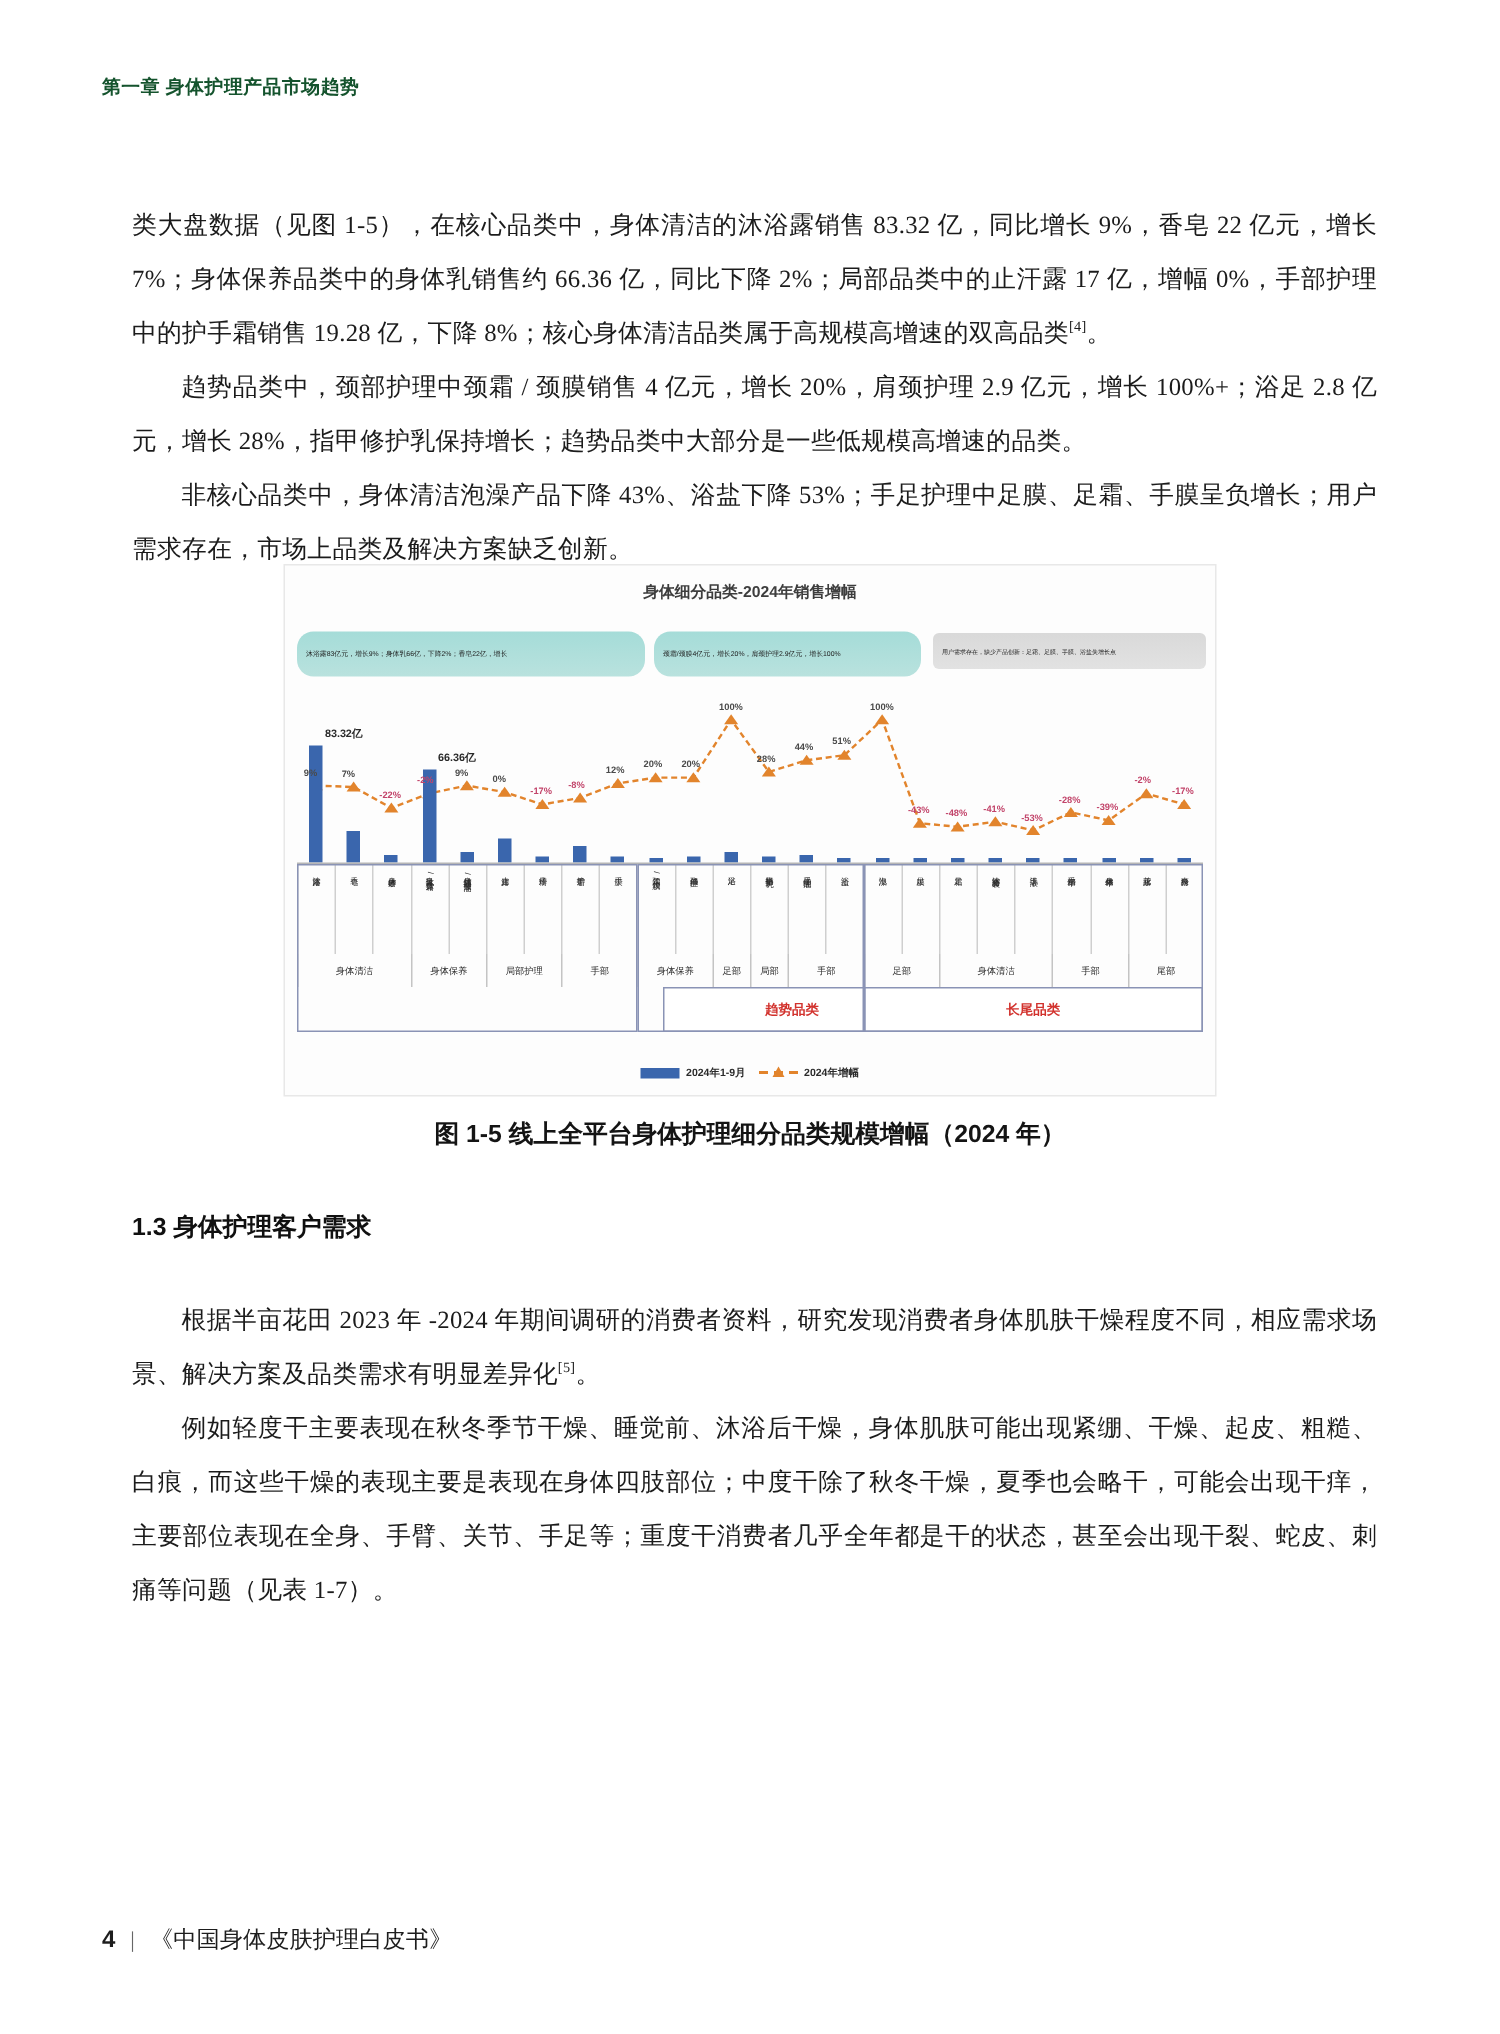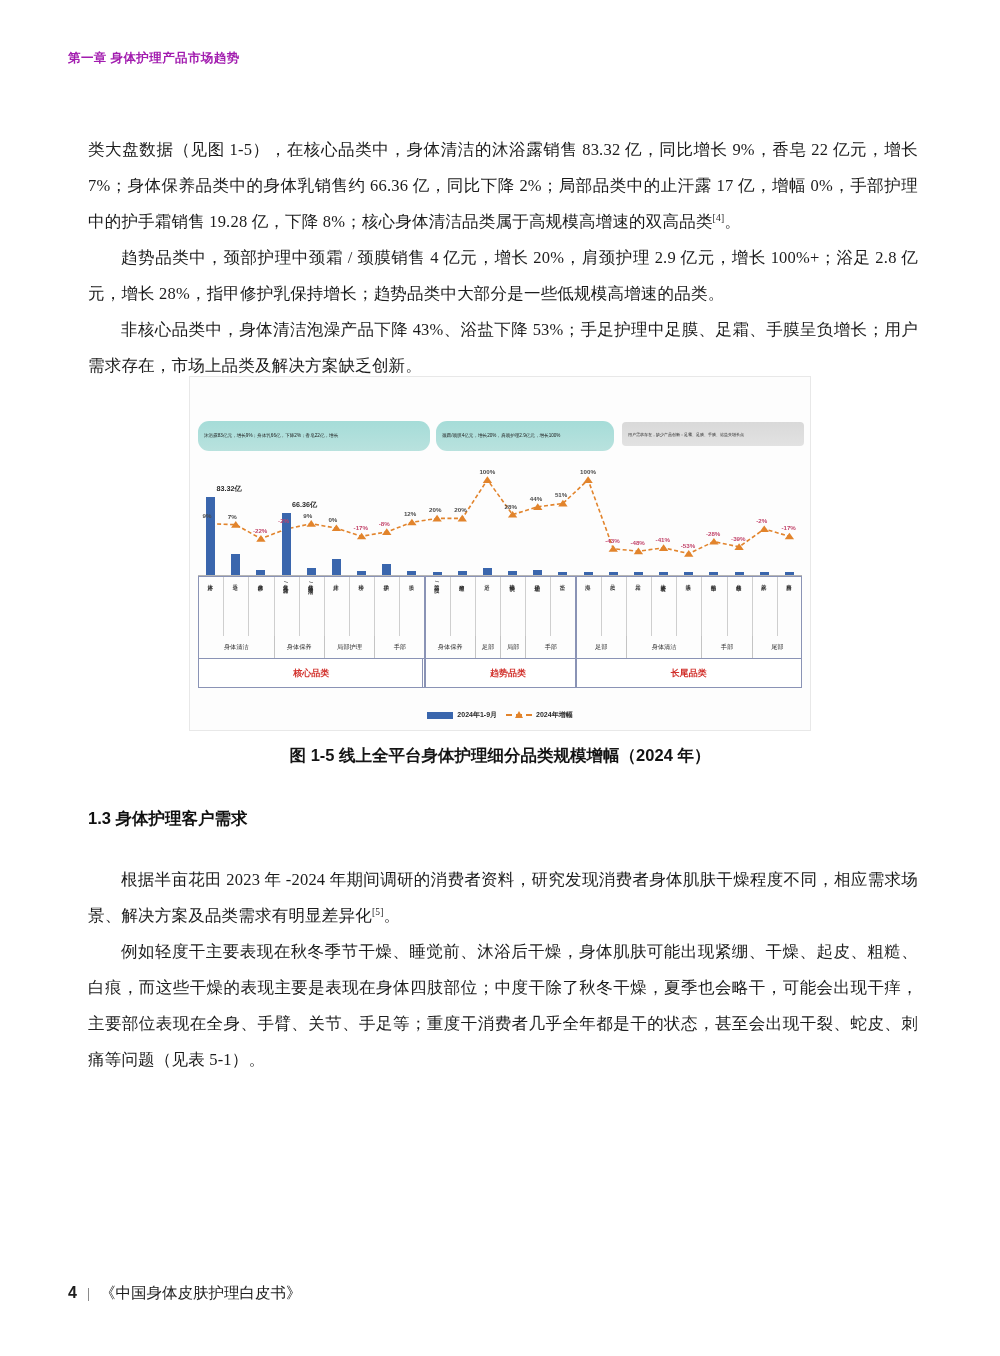--- a/index.html
+++ b/index.html
@@ -19,21 +19,21 @@
     overflow: hidden;
     box-sizing: border-box;
   }
   
   .running-header {
     position: absolute;
     left: 68px;
     top: 50px;
     font-size: 12.5px;
     font-weight: bold;
-    color: #a21caf;
+    color: #14532d;
     letter-spacing: 0.4px;
     font-family: "Liberation Sans", "DejaVu Sans", sans-serif;
   }
   
   .content {
     position: absolute;
     left: 88px;
     top: 132px;
     width: 830px;
   }
@@ -328,20 +328,21 @@
 
   <div class="content">
     <p class="para"><span>类大盘数据（见图 1-5），在核心品类中，身体清洁的沐浴露销售 83.32 亿，同比增长 9%，香皂 22 亿元，增长 7%；身体保养品类中的身体乳销售约 66.36 亿，同比下降 2%；局部品类中的止汗露 17 亿，增幅 0%，手部护理中的护手霜销售 19.28 亿，下降 8%；核心身体清洁品类属于高规模高增速的双高品类</span><sup class="ref">[4]</sup><span>。</span></p>
     <p class="para indent">趋势品类中，颈部护理中颈霜 / 颈膜销售 4 亿元，增长 20%，肩颈护理 2.9 亿元，增长 100%+；浴足 2.8 亿元，增长 28%，指甲修护乳保持增长；趋势品类中大部分是一些低规模高增速的品类。</p>
     <p class="para indent">非核心品类中，身体清洁泡澡产品下降 43%、浴盐下降 53%；手足护理中足膜、足霜、手膜呈负增长；用户需求存在，市场上品类及解决方案缺乏创新。</p>
   </div>
 
   <div class="figure-wrap">
     <div class="chart-box">
 
+      <div class="chart-title">身体细分品类-2024年销售增幅</div>
 
       <div class="callout teal" id="callout-core">沐浴露83亿元，增长9%；身体乳66亿，下降2%；香皂22亿，增长</div>
       <div class="callout teal" id="callout-trend">颈霜/颈膜4亿元，增长20%，肩颈护理2.9亿元，增长100%</div>
       <div class="callout gray" id="callout-tail">用户需求存在，缺少产品创新：足霜、足膜、手膜、浴盐失增长点</div>
 
       <div class="plot" id="plot-area">
         <svg class="trend" id="trend-svg" preserveAspectRatio="none" viewBox="0 0 604 122">
             <path d="M12.6 70.7 L37.8 71.7 L62.9 85.7 L88.1 76.0 L113.3 70.7 L138.4 75.1 L163.6 83.3 L188.8 78.9 L213.9 69.3 L239.1 65.4 L264.3 65.4 L289.4 26.8 L314.6 61.6 L339.8 53.8 L364.9 50.5 L390.1 26.8 L415.3 95.8 L440.4 98.2 L465.6 94.8 L490.8 100.6 L515.9 88.6 L541.1 93.9 L566.3 76.0 L591.4 83.3 " fill="none" stroke="#e2842c" stroke-width="1.6" stroke-dasharray="4 2.5"></path>
             <polygon points="12.583333333333334,67.11764705882354 7.903333333333333,73.77764705882353 17.263333333333335,73.77764705882353" fill="#e2842c"></polygon>
             <polygon points="37.75,68.08235294117648 33.07,74.74235294117648 42.43,74.74235294117648" fill="#e2842c"></polygon>
@@ -503,22 +504,21 @@
           <div class="sub-cell" style="left: 226.5px; width: 50.3333px;">身体保养</div>
           <div class="sub-cell" style="left: 276.833px; width: 25.1667px;">足部</div>
           <div class="sub-cell" style="left: 302px; width: 25.1667px;">局部</div>
           <div class="sub-cell" style="left: 327.167px; width: 50.3333px;">手部</div>
           <div class="sub-cell" style="left: 377.5px; width: 50.3333px;">足部</div>
           <div class="sub-cell" style="left: 427.833px; width: 75.5px;">身体清洁</div>
           <div class="sub-cell" style="left: 503.333px; width: 50.3333px;">手部</div>
           <div class="sub-cell" style="left: 553.667px; width: 50.3333px;">尾部</div>
         </div>
       <div class="main-band" id="main-band">
-          <div class="main-cell" style="left: 0px; width: 226.5px;">核心品类</div>
-          <div class="main-cell" style="left: 224px; width: 172px;">趋势品类</div>
+          <div class="main-cell" style="left: 244px; width: 172px;">趋势品类</div>
           <div class="main-cell" style="left: 377.5px; width: 226.5px;">长尾品类</div>
         </div>
 
       <div class="legend">
         <span class="legend-item">
           <span class="swatch-bar"></span>
           <span>2024年1-9月</span>
         </span>
         <span class="legend-item">
           <span class="swatch-line"></span>
@@ -531,21 +531,21 @@
         <div class="group-frame" style="left: 385.5px; width: 226.5px;"></div>
       </div>
   </div>
 
   <div class="fig-caption">图 1-5 线上全平台身体护理细分品类规模增幅（2024 年）</div>
 
   <div class="lower-content">
     <h3 class="sec-head">1.3 身体护理客户需求</h3>
     <div class="gap-lg"></div>
     <p class="para indent"><span>根据半亩花田 2023 年 -2024 年期间调研的消费者资料，研究发现消费者身体肌肤干燥程度不同，相应需求场景、解决方案及品类需求有明显差异化</span><sup class="ref">[5]</sup><span>。</span></p>
-    <p class="para indent">例如轻度干主要表现在秋冬季节干燥、睡觉前、沐浴后干燥，身体肌肤可能出现紧绷、干燥、起皮、粗糙、白痕，而这些干燥的表现主要是表现在身体四肢部位；中度干除了秋冬干燥，夏季也会略干，可能会出现干痒，主要部位表现在全身、手臂、关节、手足等；重度干消费者几乎全年都是干的状态，甚至会出现干裂、蛇皮、刺痛等问题（见表 5-1）。</p>
+    <p class="para indent">例如轻度干主要表现在秋冬季节干燥、睡觉前、沐浴后干燥，身体肌肤可能出现紧绷、干燥、起皮、粗糙、白痕，而这些干燥的表现主要是表现在身体四肢部位；中度干除了秋冬干燥，夏季也会略干，可能会出现干痒，主要部位表现在全身、手臂、关节、手足等；重度干消费者几乎全年都是干的状态，甚至会出现干裂、蛇皮、刺痛等问题（见表 1-7）。</p>
   </div>
 
   <div class="footer">
     <span class="pageno">4</span>
     <span class="divider">|</span>
     <span class="booktitle">《中国身体皮肤护理白皮书》</span>
   </div>
 
 </div>
 

